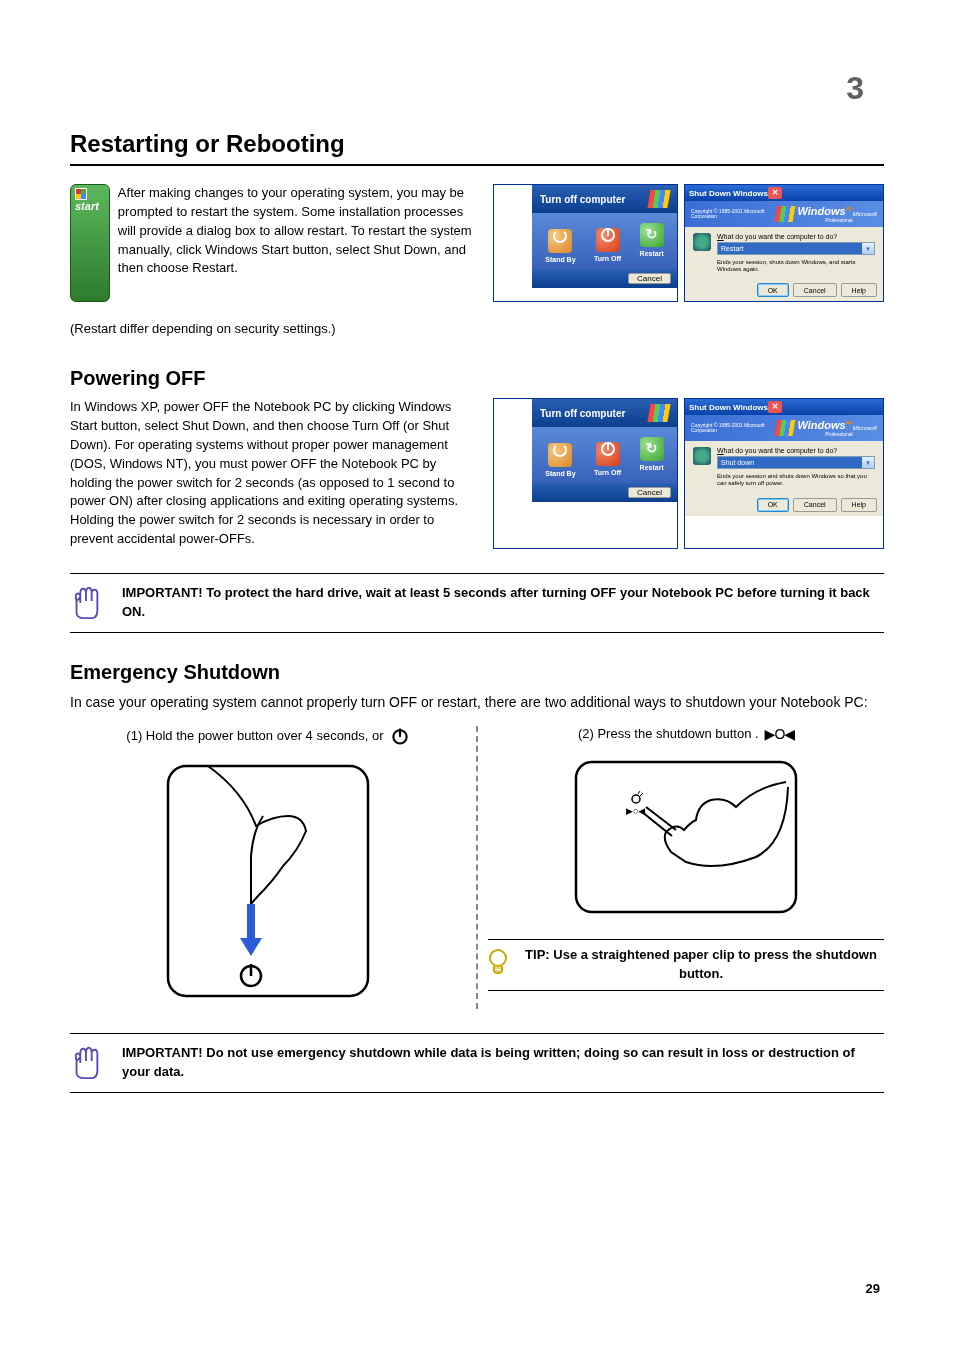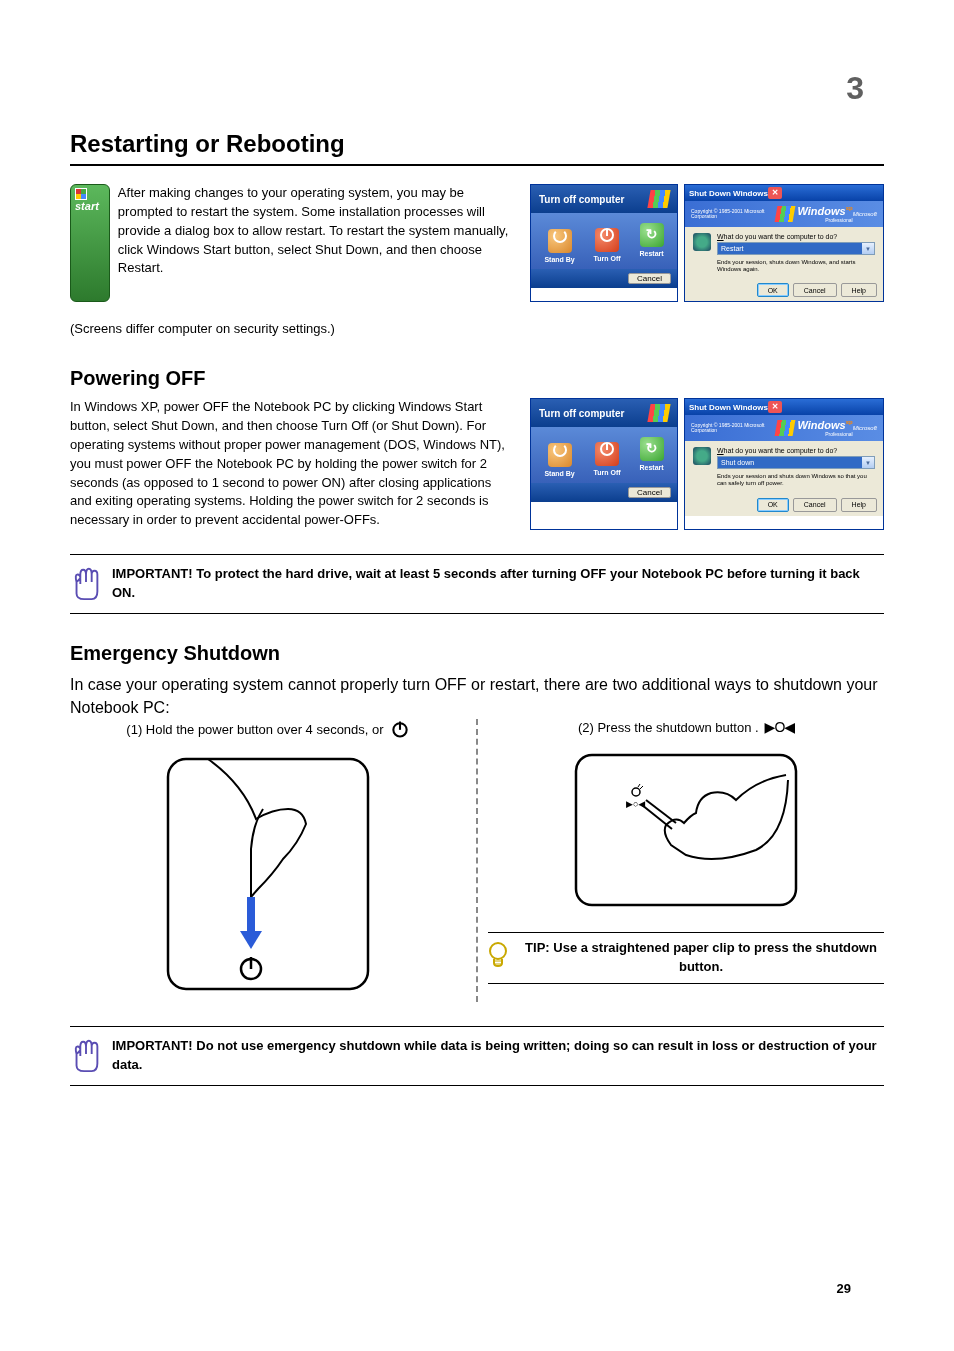--- a/index.html
+++ b/index.html
@@ -71,24 +71,25 @@
     position: absolute;
     width: 5px; height: 5px; background: #d33; top: 1px; left: 1px;
   }
   .start-button .win-flag::after {
     content: '';
     position: absolute;
     width: 5px; height: 5px; background: #4a4; top: 1px; right: 1px;
     box-shadow: 0 5px 0 #48f, -5px 5px 0 #fc0;
   }
   .turn-off-panel {
-    width: 148px;
+    width: 185px;
     background: #fff;
     border: 1px solid #003399;
     font-size: 8px;
+    padding-left: 38px;
   }
   .turn-off-top {
     background: linear-gradient(to bottom, #2a5fb3, #0b3e8e);
     color: #fff;
     font-size: 10px;
     font-weight: bold;
     padding: 5px 8px;
     display: flex;
     justify-content: space-between;
     align-items: center;
@@ -265,38 +266,39 @@
     border-radius: 2px;
     height: 14px;
   }
   .sd-buttons button.ok { border: 1px solid #28c; box-shadow: inset 0 0 0 1px #8cf; }
   .important-box {
     border-top: 1px solid #000;
     border-bottom: 1px solid #000;
     padding: 10px 0;
     display: flex;
     align-items: flex-start;
-    gap: 10px;
+    gap: 20px;
     margin-top: 24px;
     margin-bottom: 20px;
   }
   .hand-icon-svg {
     width: 32px;
     height: 36px;
     flex-shrink: 0;
   }
   .sub-heading {
     font-size: 20px;
     font-weight: bold;
     margin-top: 28px;
     margin-bottom: 8px;
   }
   .sub-para {
-    font-size: 16px;
+    font-size: 14px;
     line-height: 1.45;
+    margin-bottom: 14px;
   }
   .illustration-row {
     display: flex;
     align-items: flex-start;
   }
   .illu {
     flex: 1;
     text-align: center;
     position: relative;
   }
@@ -336,21 +338,21 @@
   .tip-box.short { border-top: 1px solid #000; font-weight: bold; }
   .bulb-icon-svg {
     width: 20px;
     height: 28px;
     flex-shrink: 0;
     margin-top: 2px;
   }
   .footer {
     position: absolute;
     bottom: 55px;
-    right: 103px;
+    right: 74px;
     font-size: 13px;
     font-weight: bold;
   }
   .reset-glyph {
     font-size: 14px;
     letter-spacing: -1px;
   }
 </style>
 </head>
 <body>
@@ -412,21 +414,21 @@
         </div>
         <div class="sd-buttons">
           <button class="ok">OK</button>
           <button>Cancel</button>
           <button>Help</button>
         </div>
       </div>
     </div>
   </div>
 
-  <p class="para" style="margin-top:18px;">(Screens differ computer on security settings.)</p>
+  <p class="para" style="margin-top:18px;">(Restart differ depending on security settings.)</p>
 
   <h3 class="sub-heading">Powering OFF</h3>
   <div class="row">
     <div style="flex:1;">
       <p class="para">In Windows XP, power OFF the Notebook PC by clicking Windows Start button, select Shut Down, and then choose Turn Off (or Shut Down). For operating systems without proper power management (DOS, Windows NT), you must power OFF the Notebook PC by holding the power switch for 2 seconds (as opposed to 1 second to power ON) after closing applications and exiting operating systems. Holding the power switch for 2 seconds is necessary in order to prevent accidental power-OFFs.</p>
     </div>
     <div style="display:flex; gap:6px; flex-shrink:0;">
 
       <div class="turn-off-panel">
         <div class="turn-off-top">

